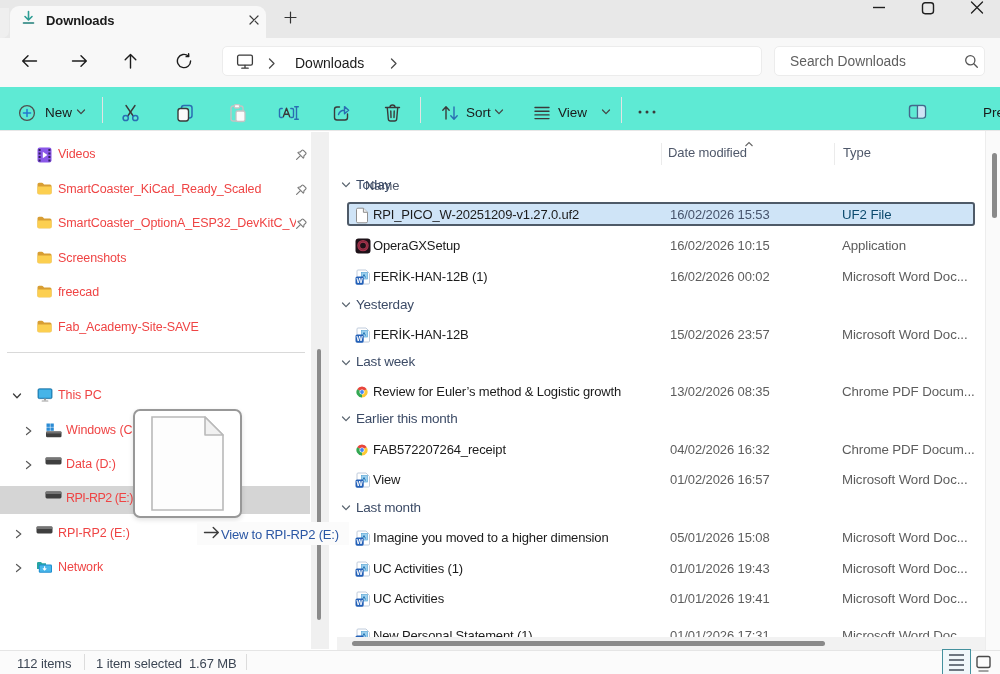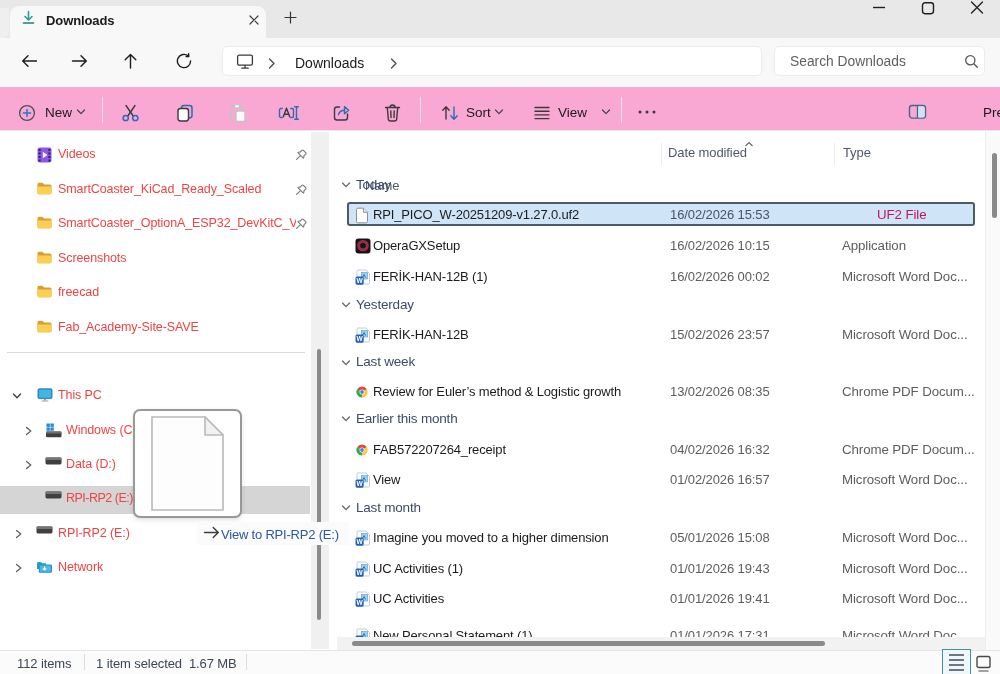--- a/index.html
+++ b/index.html
@@ -15,21 +15,21 @@
   .capbtn{position:absolute;top:0;width:46px;height:26px;color:#1f1f1f;}
   
   #navrow{position:absolute;left:0;top:38px;width:1000px;height:49px;background:#f8f8f8;}
   #navrow::after{content:"";position:absolute;left:0;bottom:-1px;width:1000px;height:1px;background:#e4e4e4;box-shadow:0 1px 1.5px rgba(0,0,0,0.06);}
   .navic{position:absolute;top:15px;}
   #addrbar{position:absolute;left:222px;top:8px;width:540px;height:30px;background:#fff;border:1px solid #ececec;border-radius:5px;box-sizing:border-box;}
   #searchbar{position:absolute;left:774px;top:8px;width:211px;height:30px;background:#fff;border:1px solid #ececec;border-radius:5px;box-sizing:border-box;}
   #searchbar .ph{position:absolute;left:15px;top:7px;font-size:13.8px;color:#5f5f5f;}
   .crumbtxt{position:absolute;left:72px;top:7.5px;font-size:14px;color:#1b1b1b;}
   
-  #toolbar{position:absolute;left:0;top:87px;width:1000px;height:44px;background:#f9a8d4;border-bottom:1px solid #e7e7e7;box-sizing:border-box;}
+  #toolbar{position:absolute;left:0;top:87px;width:1000px;height:44px;background:#5eead4;border-bottom:1px solid #e7e7e7;box-sizing:border-box;}
   .tsep{position:absolute;top:10px;width:1px;height:26px;background:#e3e3e3;}
   .tbtxt{position:absolute;font-size:13.5px;color:#1a1a1a;top:17.5px;}
   .tico{position:absolute;top:16px;}
   .schev svg,.sicon svg,.spin svg,.ficon svg,.navic svg,.tico svg,.ticon svg{display:block;}
   
   #content{position:absolute;left:0;top:131px;width:1000px;height:519px;background:#fff;}
   
   .srow{position:absolute;left:0;width:310px;height:30px;}
   .srow .sicon{position:absolute;left:37px;top:50%;margin-top:-8px;}
   .srow .stext{position:absolute;left:58px;top:50%;margin-top:-8px;font-size:12.5px;color:#ef4444;letter-spacing:-0.1px;white-space:nowrap;overflow:hidden;max-width:238px;height:17px;}
@@ -454,21 +454,21 @@
       </div>
       <div class="frow" style="top:69px;">
         <span class="ficon">
             <svg width="14" height="17" viewBox="0 0 14 17">
               <path d="M1.5 2.6 A1.4 1.4 0 0 1 2.9 1.2 H8.4 L12.5 5.3 V14.4 A1.4 1.4 0 0 1 11.1 15.8 H2.9 A1.4 1.4 0 0 1 1.5 14.4 Z" fill="#fff" stroke="#8f8f8f" stroke-width="1"></path>
               <path d="M8.4 1.2 V5.3 H12.5" fill="#ededed" stroke="#8f8f8f" stroke-width="1"></path>
             </svg>
           </span>
         <span class="fname">RPI_PICO_W-20251209-v1.27.0.uf2</span>
         <span class="fdate" style="color:#46536b;">16/02/2026 15:53</span>
-        <span class="ftype" style="color:#be185d;margin-left:35px;">UF2 File</span>
+        <span class="ftype" style="color:#0c4a6e;">UF2 File</span>
       </div>
       <div class="frow" style="top:100px;">
         <span class="ficon">
             <svg width="16" height="16" viewBox="0 0 16 16">
               <rect x="0.5" y="0.5" width="15" height="15" rx="3" fill="#1d1118"></rect>
               <circle cx="8" cy="7.6" r="4.3" fill="none" stroke="#a93750" stroke-width="2.8"></circle>
               <circle cx="8" cy="7.6" r="4.3" fill="none" stroke="#6e1e30" stroke-width="1.1" opacity="0.55"></circle>
             </svg>
           </span>
         <span class="fname">OperaGXSetup</span>

